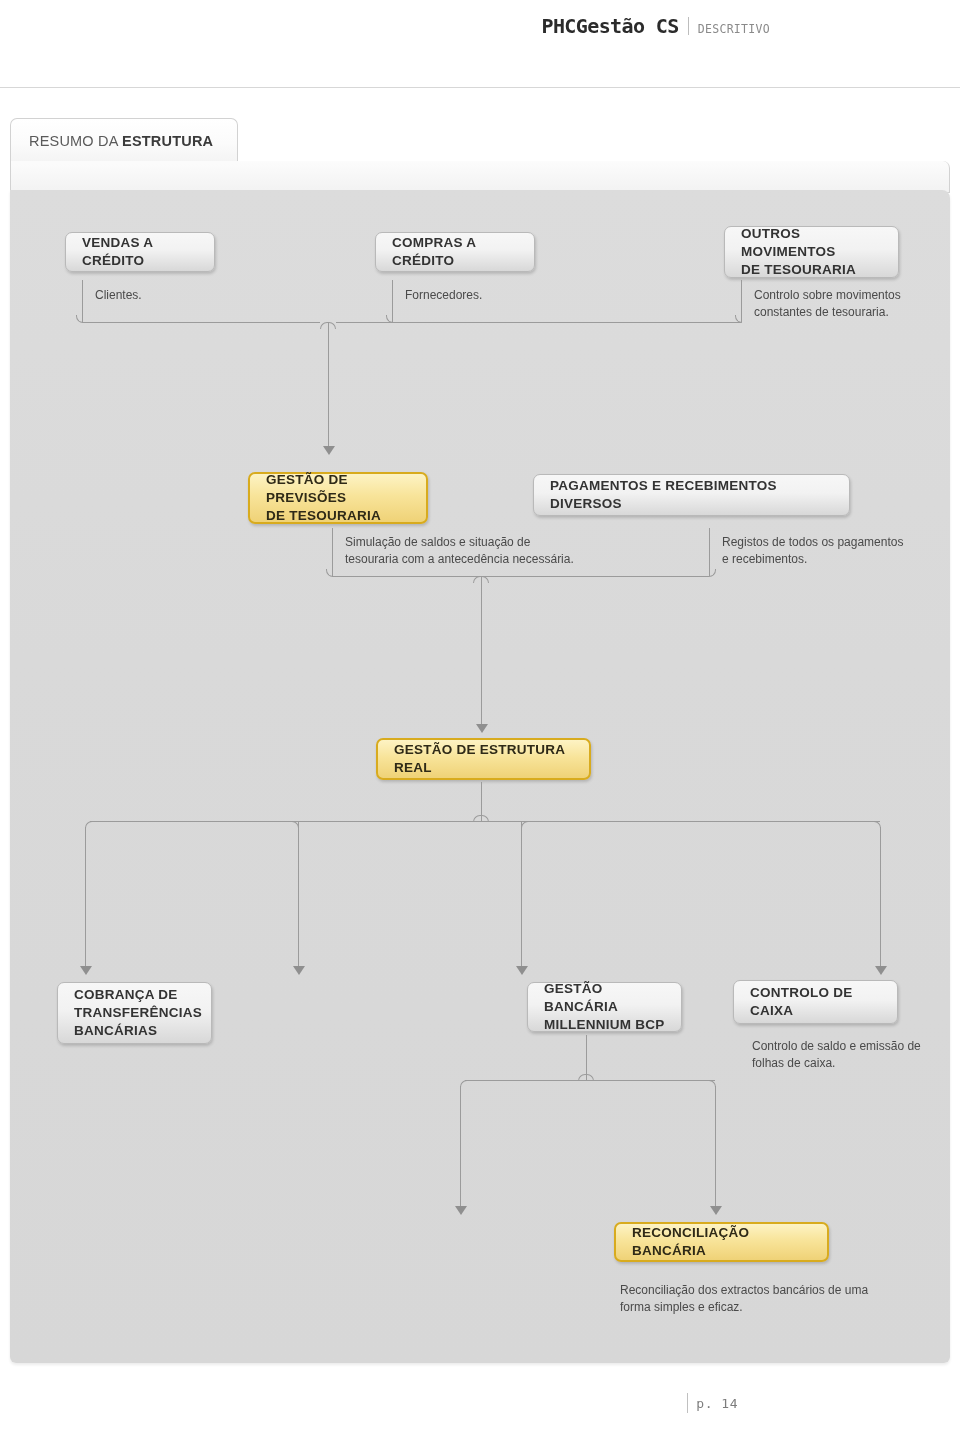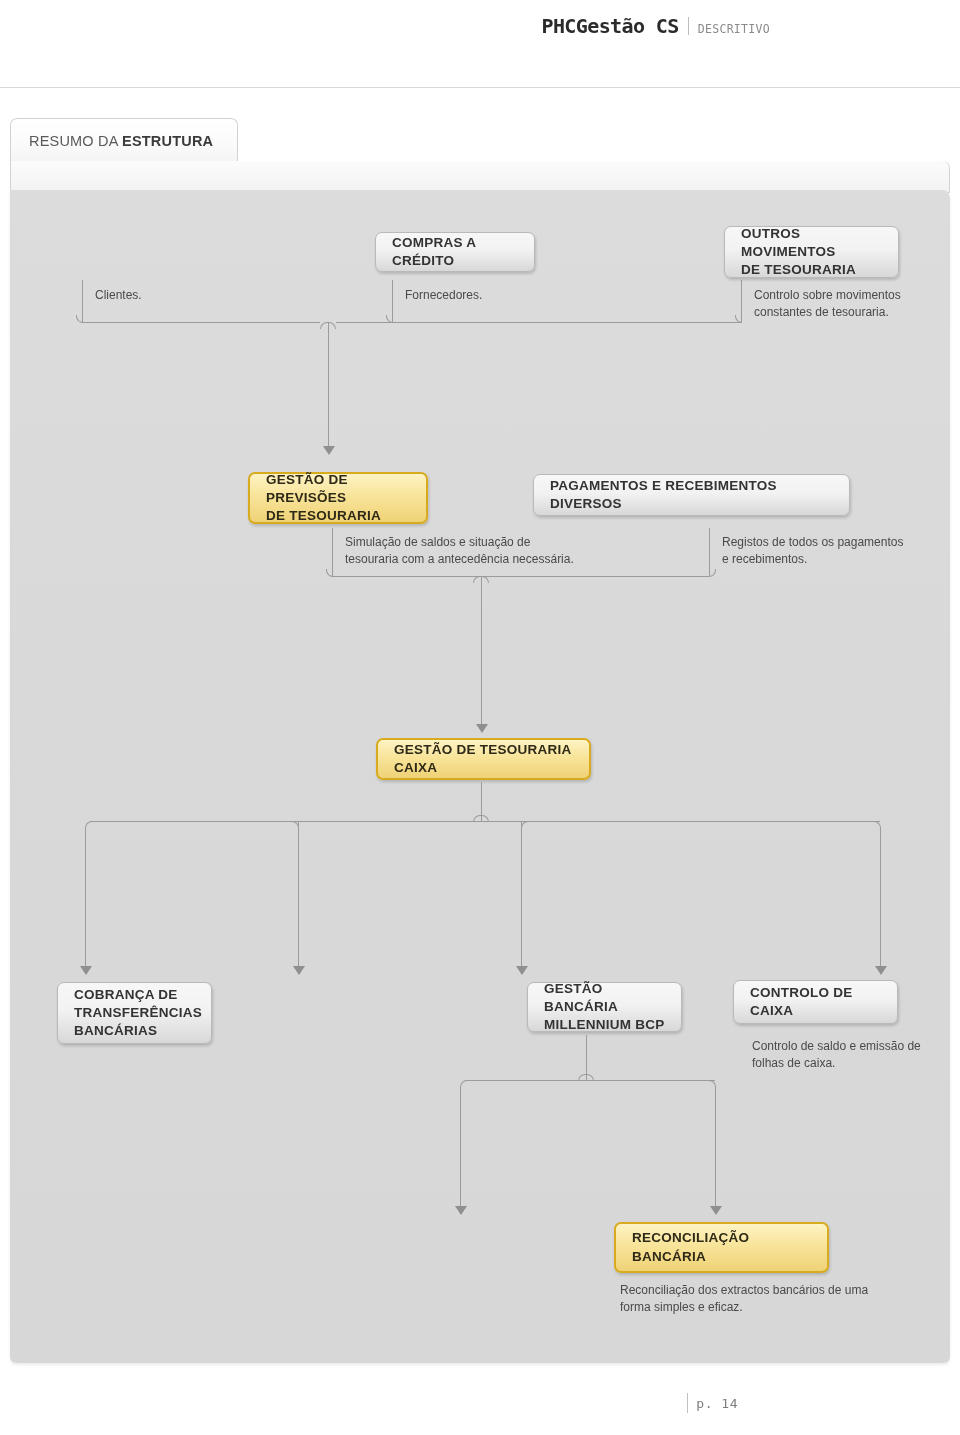--- a/index.html
+++ b/index.html
@@ -223,20 +223,23 @@
   <div class="tab">
     <span class="tab-label"><span>RESUMO DA </span><b>ESTRUTURA</b></span>
   </div>
   <div class="tab-body">
     <div class="tab-seam"></div>
   </div>
 </div>
 
 <div class="panel">
 
+  <div class="node node-grey" style="left:55px; top:42px; width:150px; height:40px;">
+    <span class="node-title">VENDAS A CRÉDITO</span>
+  </div>
   <div class="desc" style="left:85px; top:97px; width:200px;">
     <span>Clientes.</span>
   </div>
 
   <div class="node node-grey" style="left:365px; top:42px; width:160px; height:40px;">
     <span class="node-title">COMPRAS A CRÉDITO</span>
   </div>
   <div class="desc" style="left:395px; top:97px; width:200px;">
     <span>Fornecedores.</span>
   </div>
@@ -306,21 +309,21 @@
     <div class="hline" style="left:322px; top:386px; width:377px;"></div>
 
     <div class="elbow corner-tl" style="left:463px; top:386px; width:8px; height:7px;"></div>
     <div class="elbow corner-tr" style="left:471px; top:386px; width:8px; height:7px;"></div>
 
     <div class="vline" style="left:471px; top:386px; height:152px;"></div>
     <div class="arrow" style="left:466px; top:534px;"></div>
   </div>
 
   <div class="node node-gold" style="left:366px; top:548px; width:215px; height:42px; justify-content:center;">
-    <span class="node-title">GESTÃO DE TESOURARIA CAIXA</span>
+    <span class="node-title">GESTÃO DE ESTRUTURA REAL</span>
   </div>
 
   <div class="conn">
 
     <div class="vline" style="left:471px; top:592px; height:40px;"></div>
 
     <div class="elbow corner-tl" style="left:463px; top:625px; width:8px; height:7px;"></div>
     <div class="elbow corner-tr" style="left:471px; top:625px; width:8px; height:7px;"></div>
 
     <div class="hline" style="left:80px; top:631px; width:790px;"></div>
@@ -374,21 +377,21 @@
     <div class="hline" style="left:455px; top:890px; width:250px;"></div>
     <div class="elbow corner-tl" style="left:450px; top:890px; width:7px; height:7px;"></div>
     <div class="elbow corner-tr" style="left:699px; top:890px; width:7px; height:7px;"></div>
     <div class="vline" style="left:450px; top:896px; height:124px;"></div>
     <div class="arrow" style="left:445px; top:1016px;"></div>
     <div class="vline" style="left:705px; top:896px; height:124px;"></div>
     <div class="arrow" style="left:700px; top:1016px;"></div>
   </div>
 
 
-  <div class="node node-gold" style="left:604px; top:1032px; width:215px; height:51px; justify-content:center;">
+  <div class="node node-gold" style="left:604px; top:1032px; width:215px; height:40px; justify-content:center;">
     <span class="node-title">RECONCILIAÇÃO BANCÁRIA</span>
   </div>
   <div class="desc" style="left:610px; top:1092px; width:330px;">
     <span>Reconciliação dos extractos bancários de uma</span><br>
     <span>forma simples e eficaz.</span>
   </div>
 
 </div>
 
 <div class="footer">

